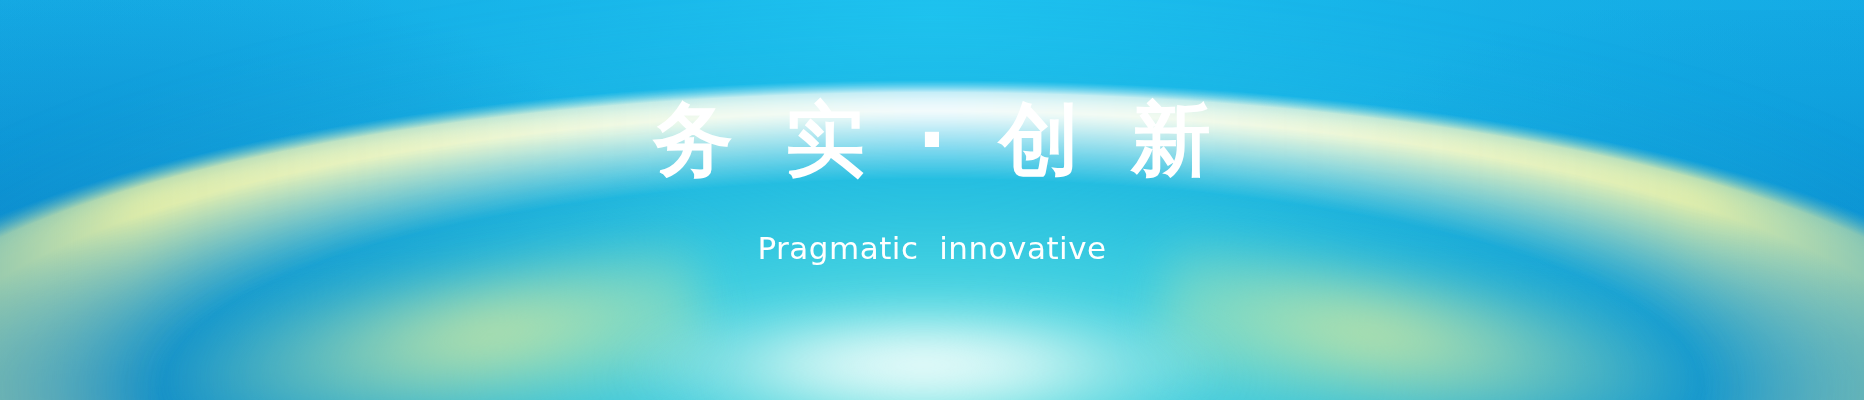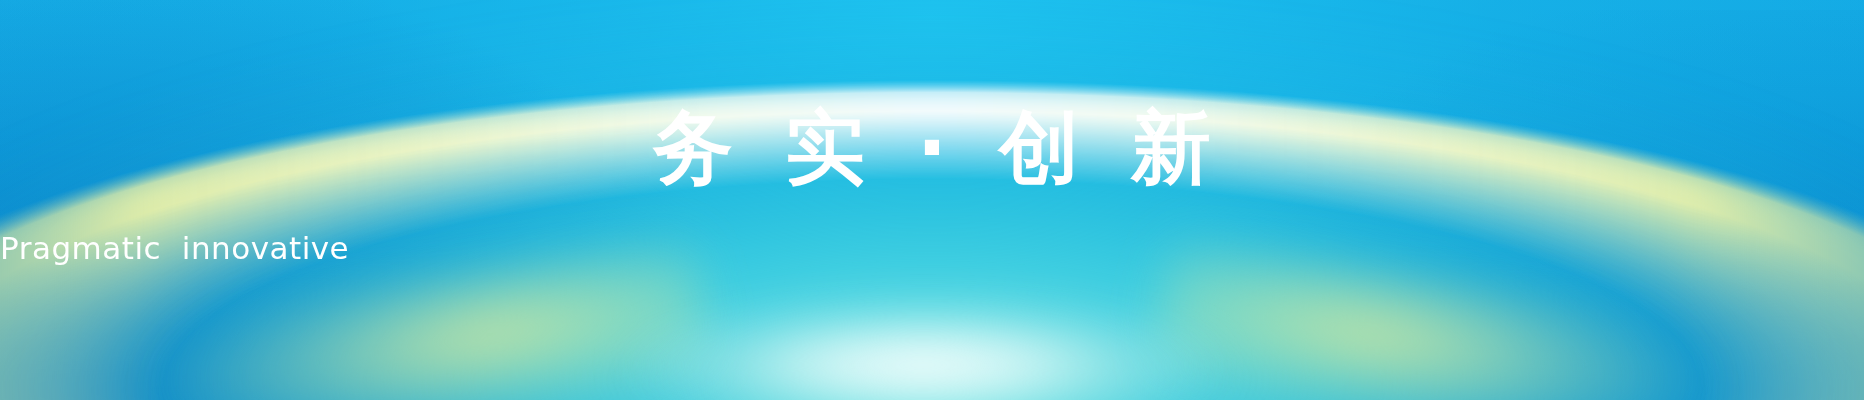--- a/index.html
+++ b/index.html
@@ -166,41 +166,42 @@
   .content {
     position: absolute;
     inset: 0;
     display: flex;
     flex-direction: column;
     align-items: center;
     pointer-events: none;
   }
 
   .headline {
-    margin: 16px;
+    margin: 8px;
     padding: 0;
     position: absolute;
     top: 92px;
     left: 0;
     right: 0;
     text-align: center;
     color: #ffffff;
     font-size: 80px;
     line-height: 1;
     font-weight: 700;
     letter-spacing: 12px;
     text-indent: 12px;
     white-space: nowrap;
   }
 
   .subline {
     position: absolute;
     top: 231px;
     left: 0;
     right: 0;
+    text-align: center;
     color: #ffffff;
     font-size: 31px;
     line-height: 1.1;
     font-weight: 400;
     letter-spacing: 0.5px;
     white-space: pre;
   }
 </style>
 </head>
 <body>

